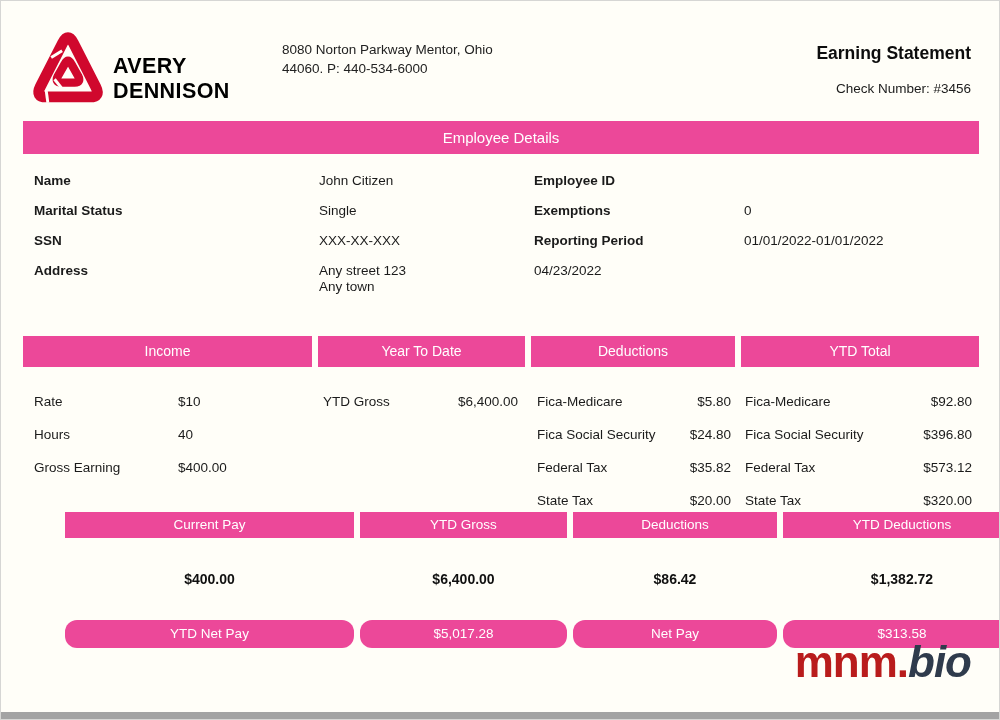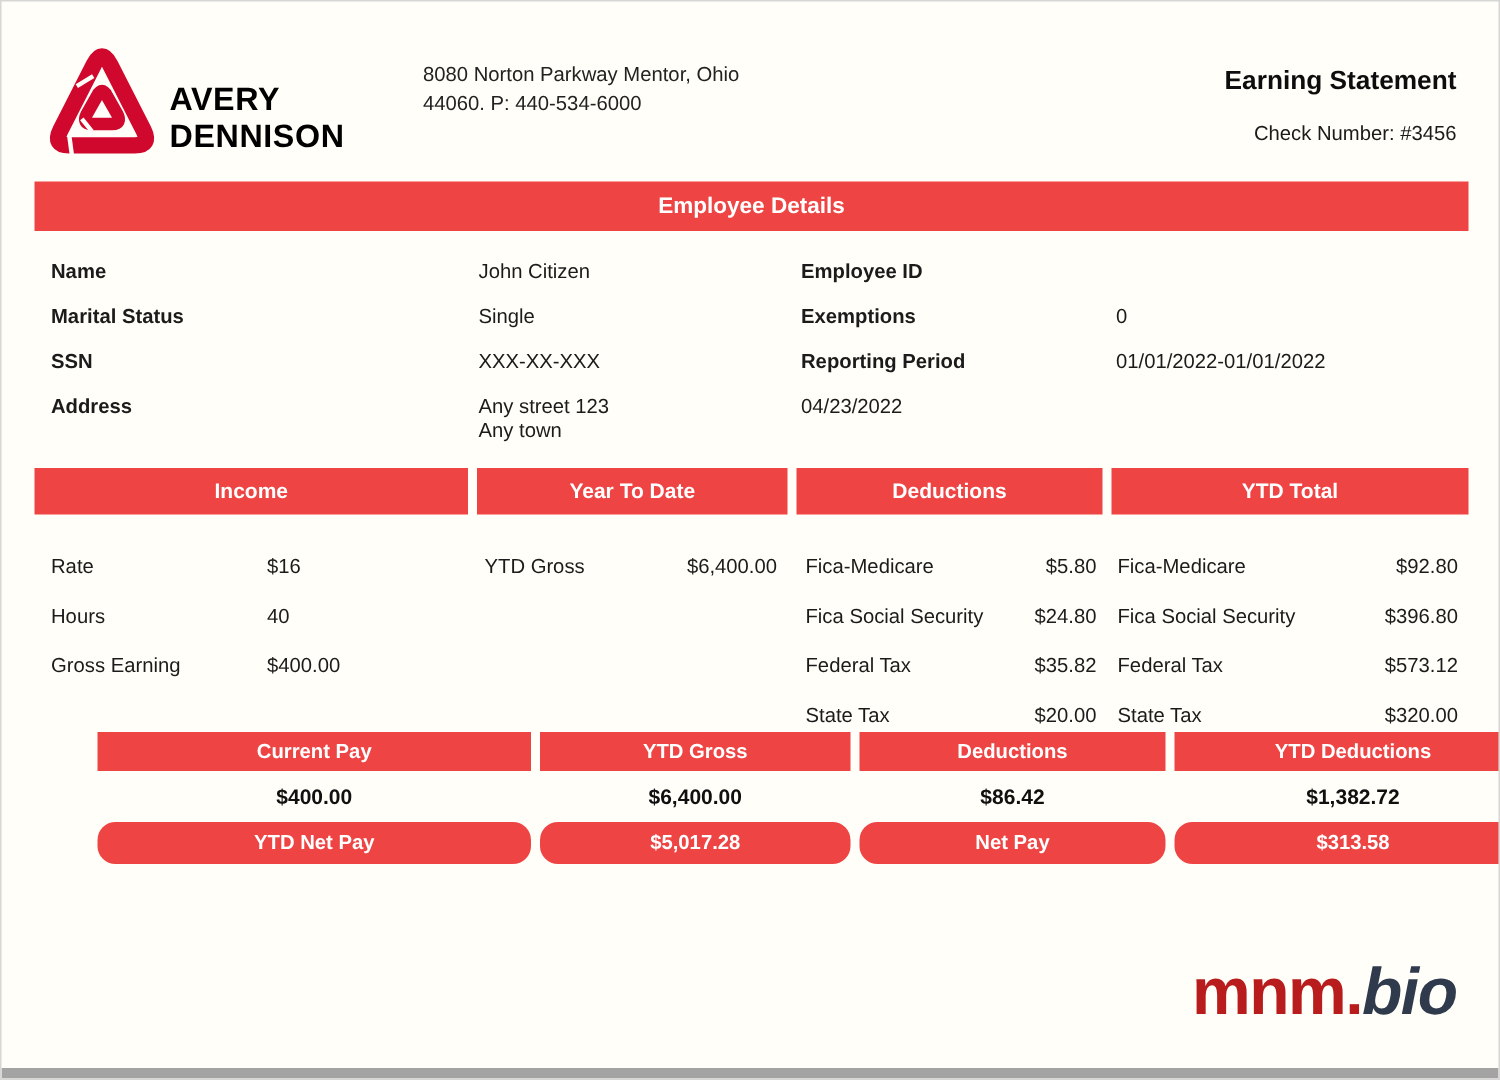--- a/index.html
+++ b/index.html
@@ -18,37 +18,37 @@
   }
   .company-address {
     position:absolute; left:281px; top:40px;
     font-size:13.5px; line-height:18.5px; color:#222;
   }
   .title-block { position:absolute; right:28px; top:42px; text-align:right; }
   .doc-title { font-size:17.5px; font-weight:bold; color:#0d0d0d; }
   .check-number { margin-top:17px; font-size:13.5px; color:#1b1b1b; }
 
   
-  .red { background:#ef4444; color:#fff; font-weight:bold; text-align:center; }
+  .red { background:#ec4899; color:#fff; font-weight:normal; text-align:center; }
   .emp-bar {
     position:absolute; left:22px; top:120px; width:956px; height:33px;
     line-height:33px; font-size:15px;
   }
 
   
   .details { position:absolute; left:22px; top:165px; width:956px; font-size:13.5px; }
   .details-row {
     display:grid; grid-template-columns:296px 215px 210px 235px;
     height:30px; line-height:30px; align-items:center;
   }
   .details-row.row-tall { height:auto; line-height:15.5px; padding-top:7px; align-items:start; }
   .dl { font-weight:bold; padding-left:11px; }
 
   
-  .cols4 { display:grid; grid-template-columns:289px 207px 204px 238px; column-gap:6px; }
+  .cols4 { display:grid; grid-template-columns:289px 207px 204px 238px; column-gap:6px;margin-top:24px; }
   .earn-headers { position:absolute; left:22px; top:311px; width:956px; }
   .earn-headers .red { height:31px; line-height:31px; font-size:14px; }
   .earn-body { position:absolute; left:22px; top:360px; width:956px; font-size:13.5px; }
   .erow { height:33px; line-height:33px; display:flex; justify-content:space-between; }
   .col-income .erow { display:grid; grid-template-columns:155px 1fr; }
   .col-income .erow .lbl { padding-left:11px; }
   .col-ytd .erow .lbl { padding-left:5px; } .col-ytd .erow .val { padding-right:7px; }
   .col-ded .erow .lbl { padding-left:6px; } .col-ded .erow .val { padding-right:4px; }
   .col-ytdtot .erow .lbl { padding-left:4px; } .col-ytdtot .erow .val { padding-right:7px; }
 
@@ -128,21 +128,21 @@
     <div class="red">Income</div>
     <div class="red">Year To Date</div>
     <div class="red">Deductions</div>
     <div class="red">YTD Total</div>
   </div>
 
   <div class="earn-body cols4">
     <div class="col-income">
       <div class="erow">
         <span class="lbl">Rate</span>
-        <span class="val">$16</span>
+        <span class="val">$10</span>
       </div>
       <div class="erow">
         <span class="lbl">Hours</span>
         <span class="val">40</span>
       </div>
       <div class="erow">
         <span class="lbl">Gross Earning</span>
         <span class="val">$400.00</span>
       </div>
     </div>

